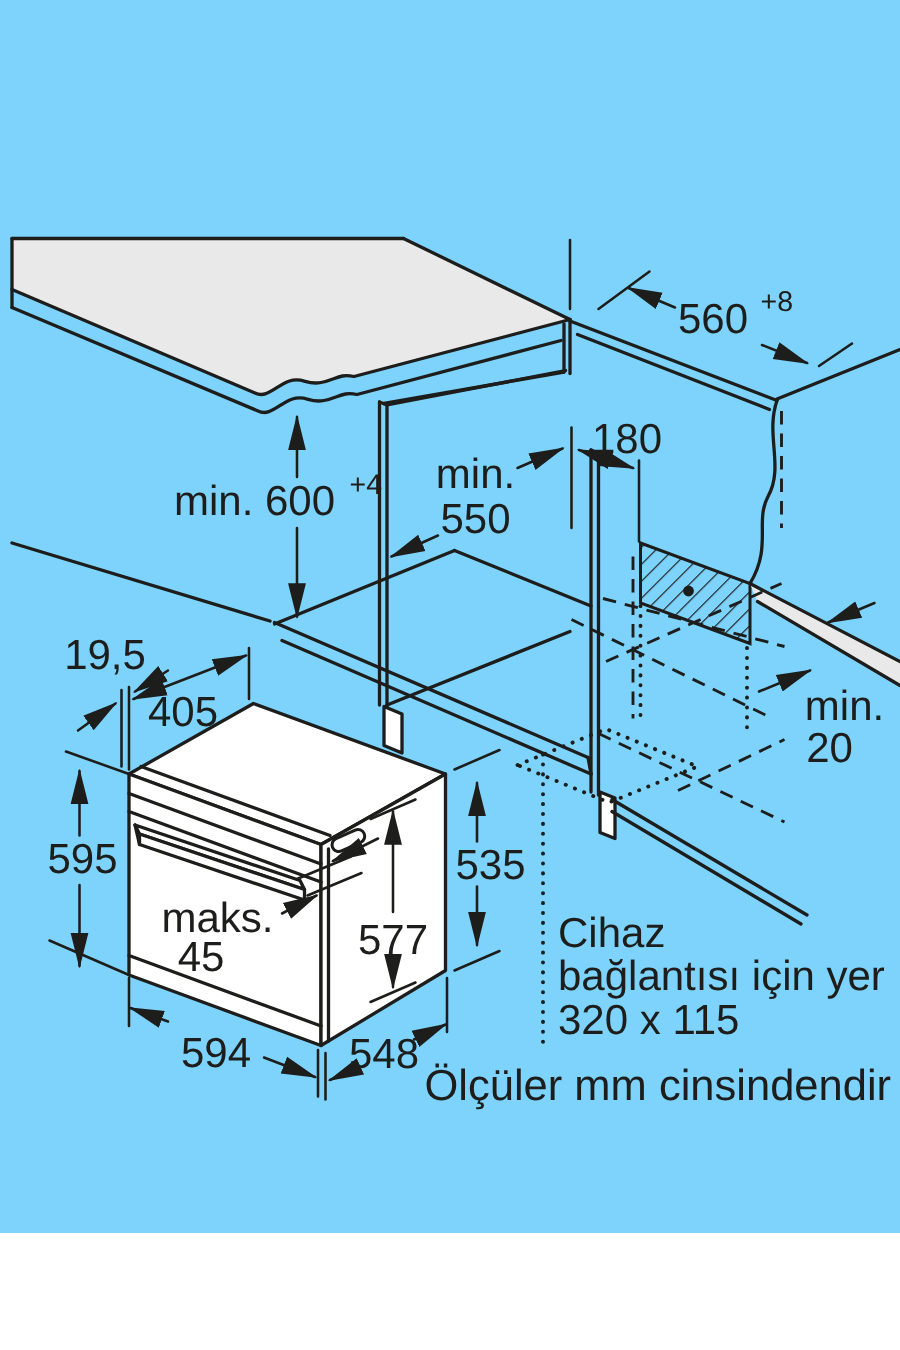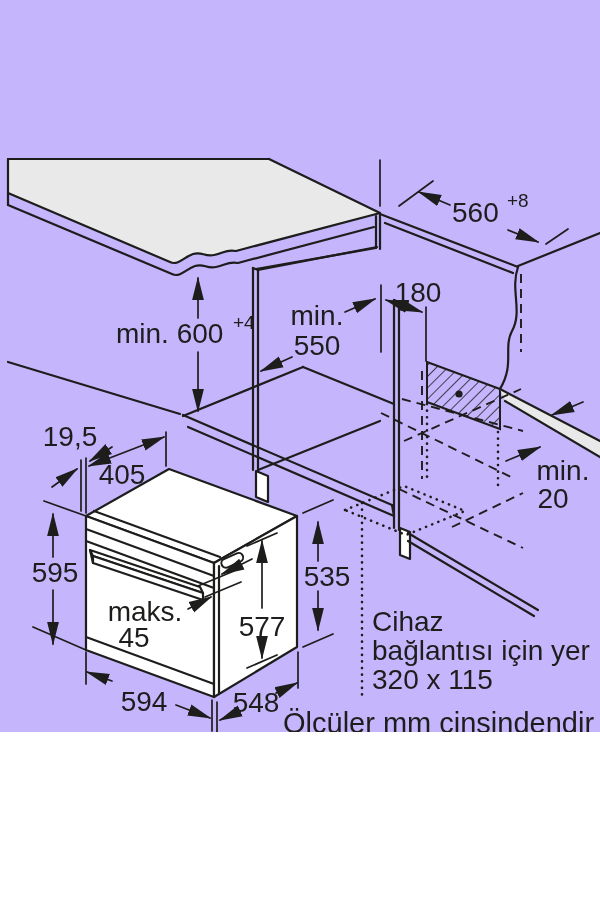--- a/index.html
+++ b/index.html
@@ -1,16 +1,16 @@
 <!DOCTYPE html>
 <html><head>
 <meta charset="utf-8">
 <style>
   html,body{margin:0;padding:0;background:#ffffff;}
-  .stage{width:600px;height:732px;position:relative;background:#c4b5fd;overflow:hidden;}
+  .stage{width:600px;height:822px;position:relative;background:#7dd3fc;overflow:hidden;}
   svg{display:block;}
   text{font-family:"Liberation Sans","DejaVu Sans",sans-serif;fill:#1d1d1b;}
   .dim{font-size:28px;}
   .sup{font-size:19px;}
   .note{font-size:28px;}
   .units{font-size:29px;}
   .s{stroke:#1d1d1b;fill:none;stroke-width:2.2;stroke-linecap:round;stroke-linejoin:round;}
   .thin{stroke:#1d1d1b;fill:none;stroke-width:1.7;stroke-linecap:round;}
   .dash{stroke:#1d1d1b;fill:none;stroke-width:1.9;stroke-dasharray:9 6;stroke-linecap:butt;}
   .dot{stroke:#1d1d1b;fill:none;stroke-width:2.6;stroke-dasharray:0.1 6.5;stroke-linecap:round;}

